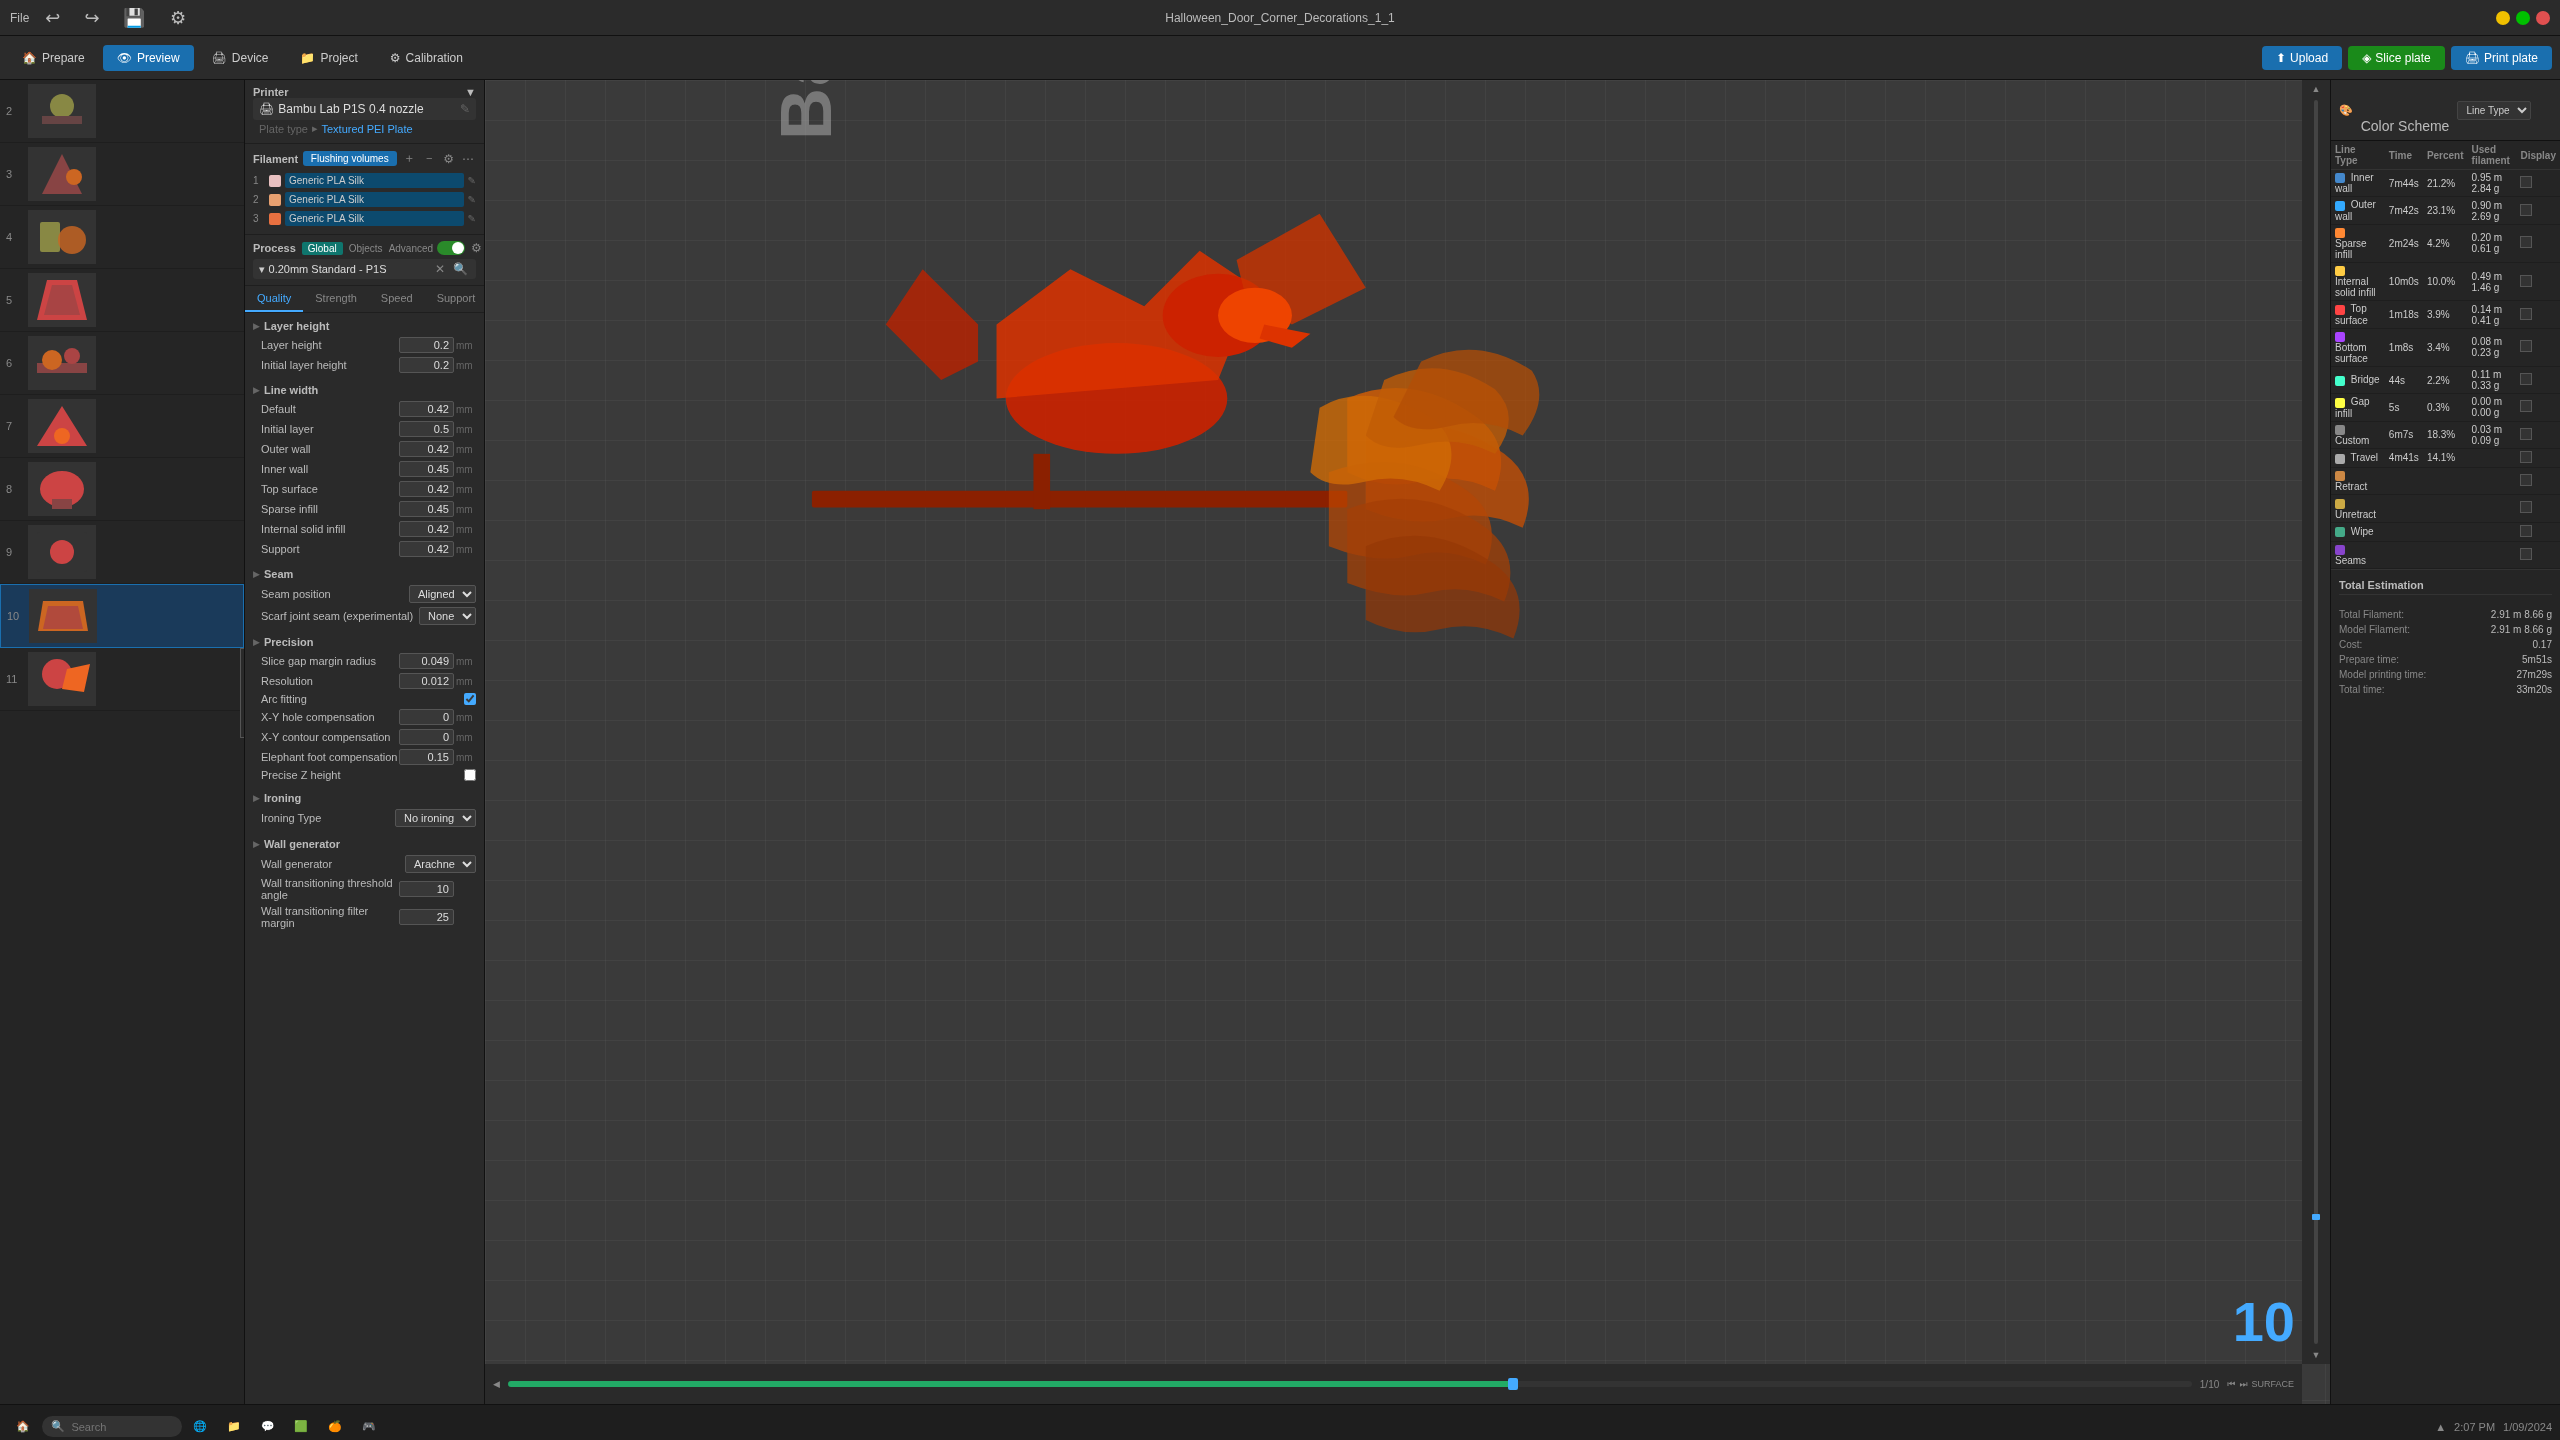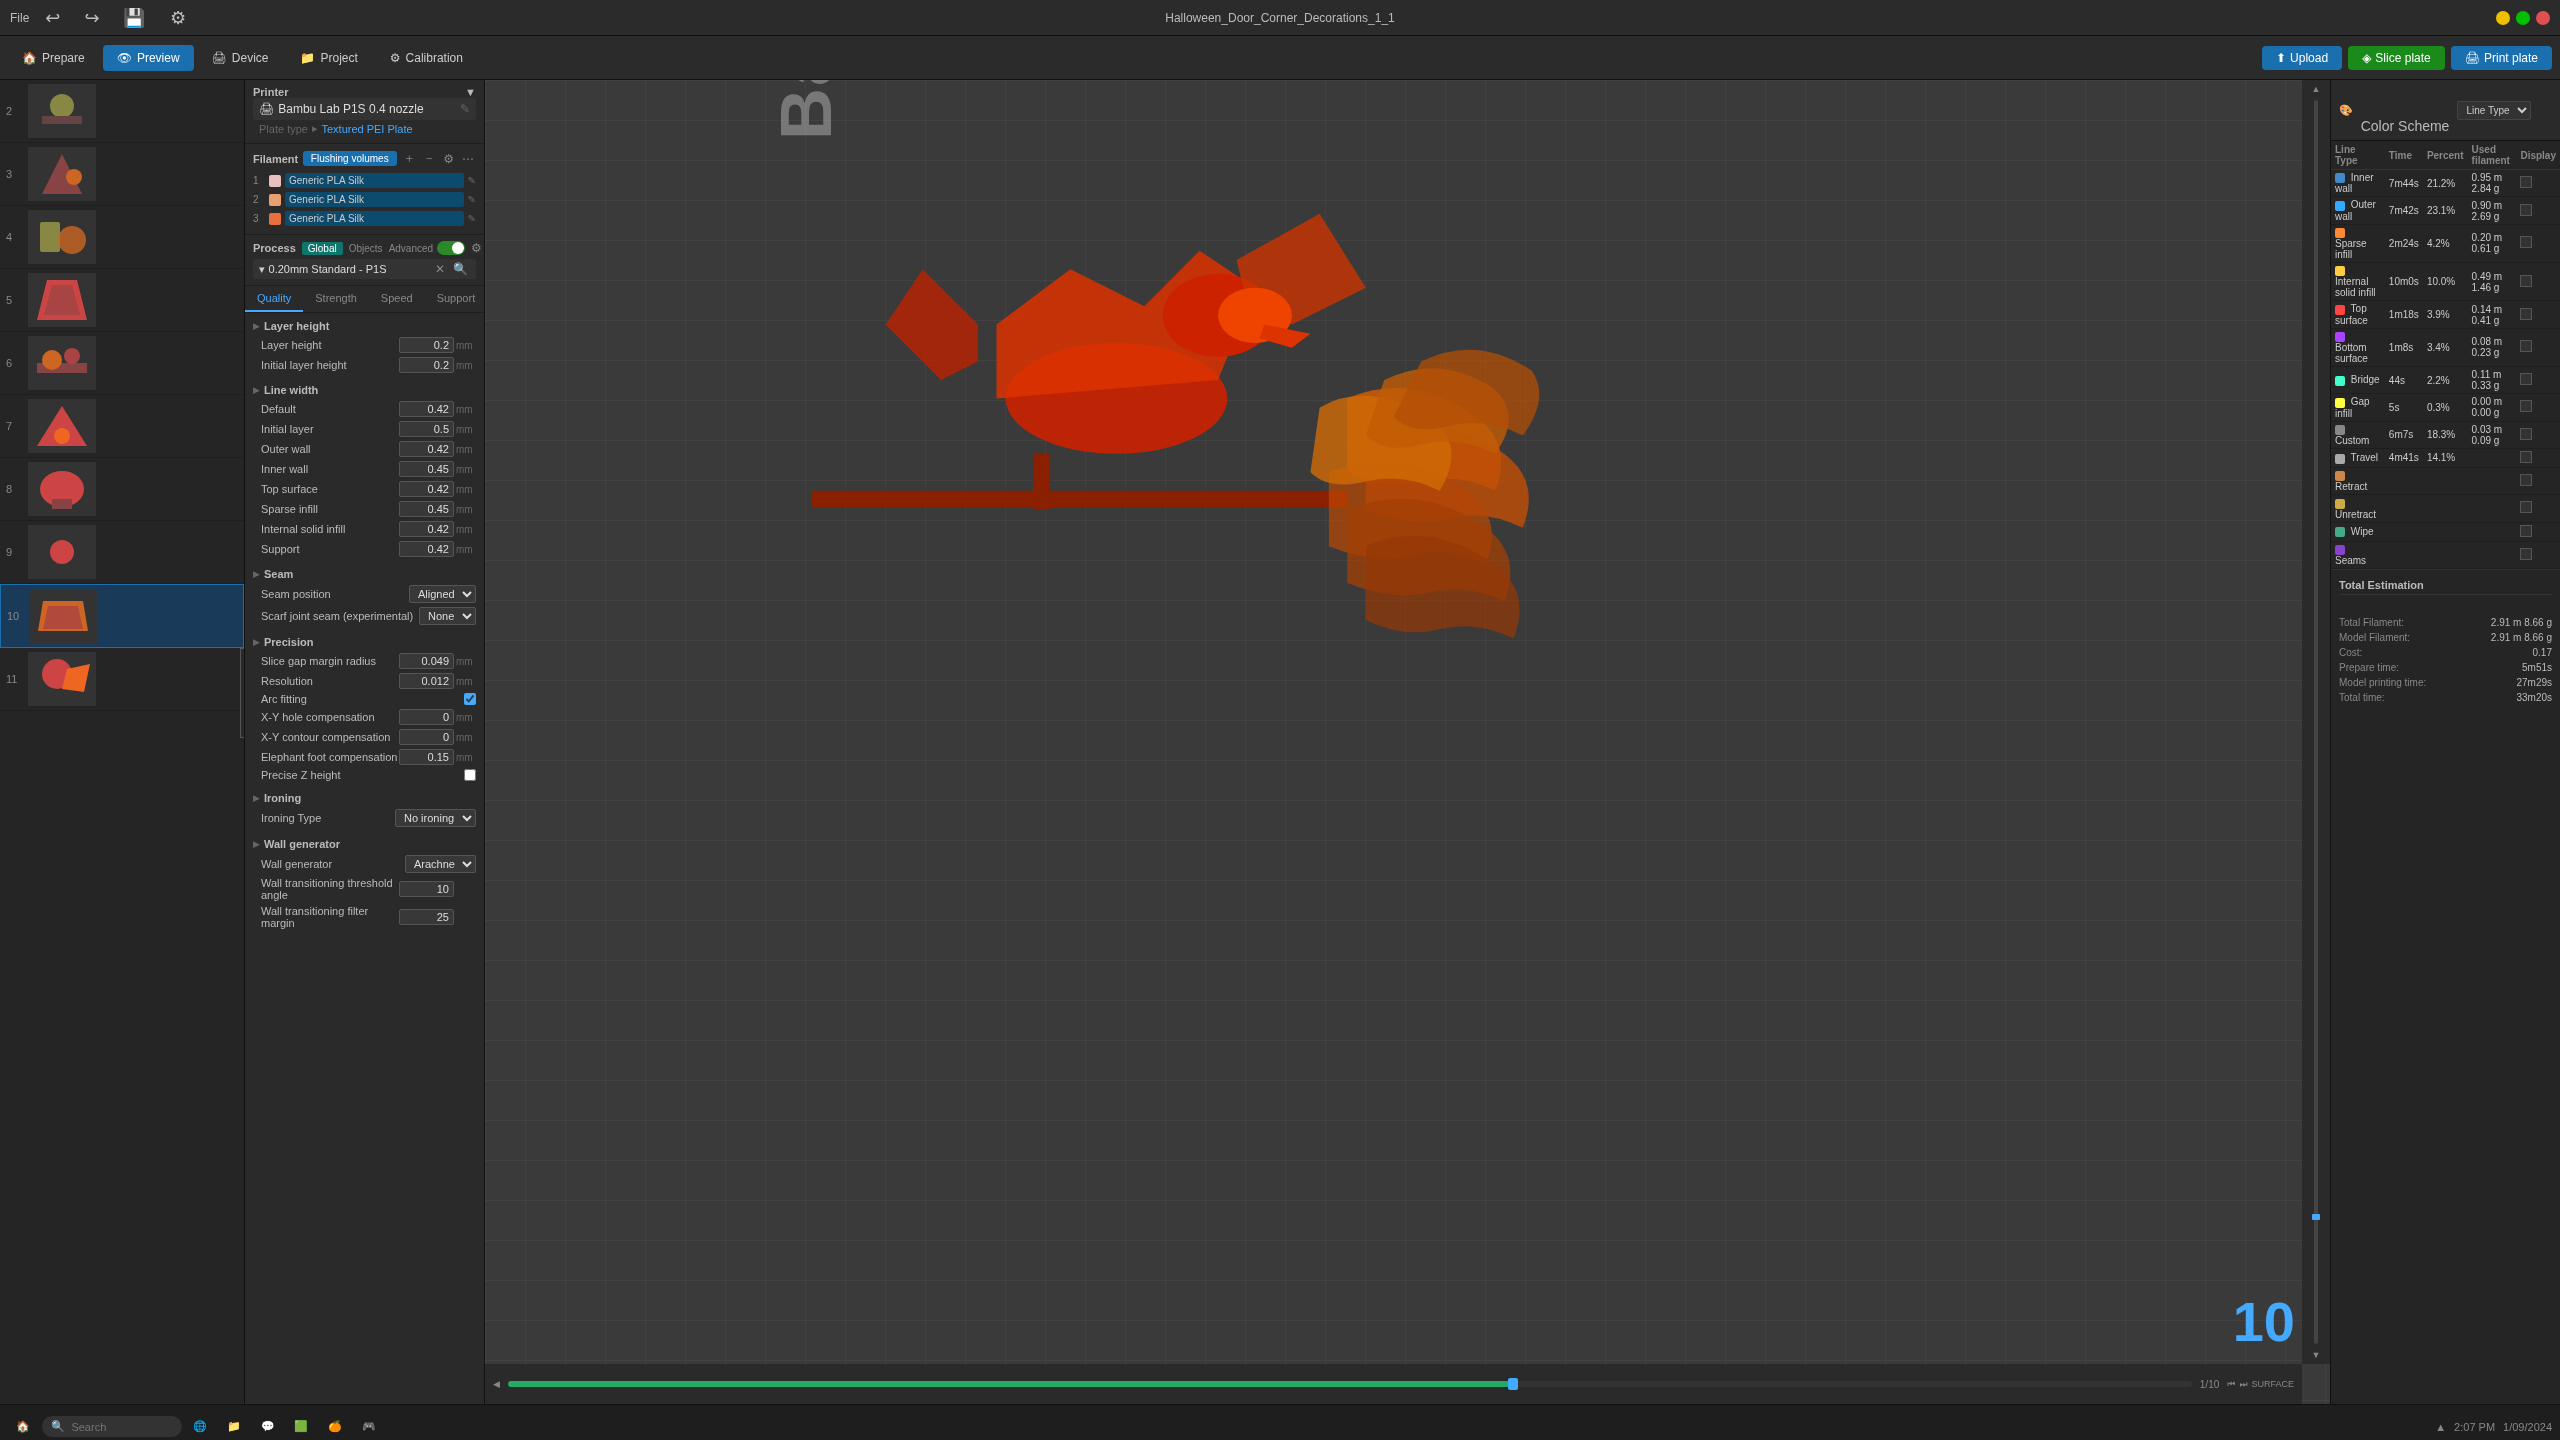--- a/index.html
+++ b/index.html
@@ -799,21 +799,21 @@
     </td>
     <td></td>
     <td></td>
     <td></td>
     <td><span class="display-sq"></span></td>
   </tr>
         </tbody>
     </table>
 
     <div class="total-section">
-      <div style="font-size:11px;font-weight:bold;color:#bbb;padding:3px 0;border-bottom:1px solid #333;margin-bottom:20px">Total Estimation</div>
+      <div style="font-size:11px;font-weight:bold;color:#bbb;padding:3px 0;border-bottom:1px solid #333;margin-bottom:12px">Total Estimation</div>
       <div class="total-row">
           <span class="total-label">Total Filament:</span>
           <span>2.91 m  8.66 g</span>
         </div>
       <div class="total-row">
           <span class="total-label">Model Filament:</span>
           <span>2.91 m  8.66 g</span>
         </div>
       <div class="total-row">
           <span class="total-label">Cost:</span>

